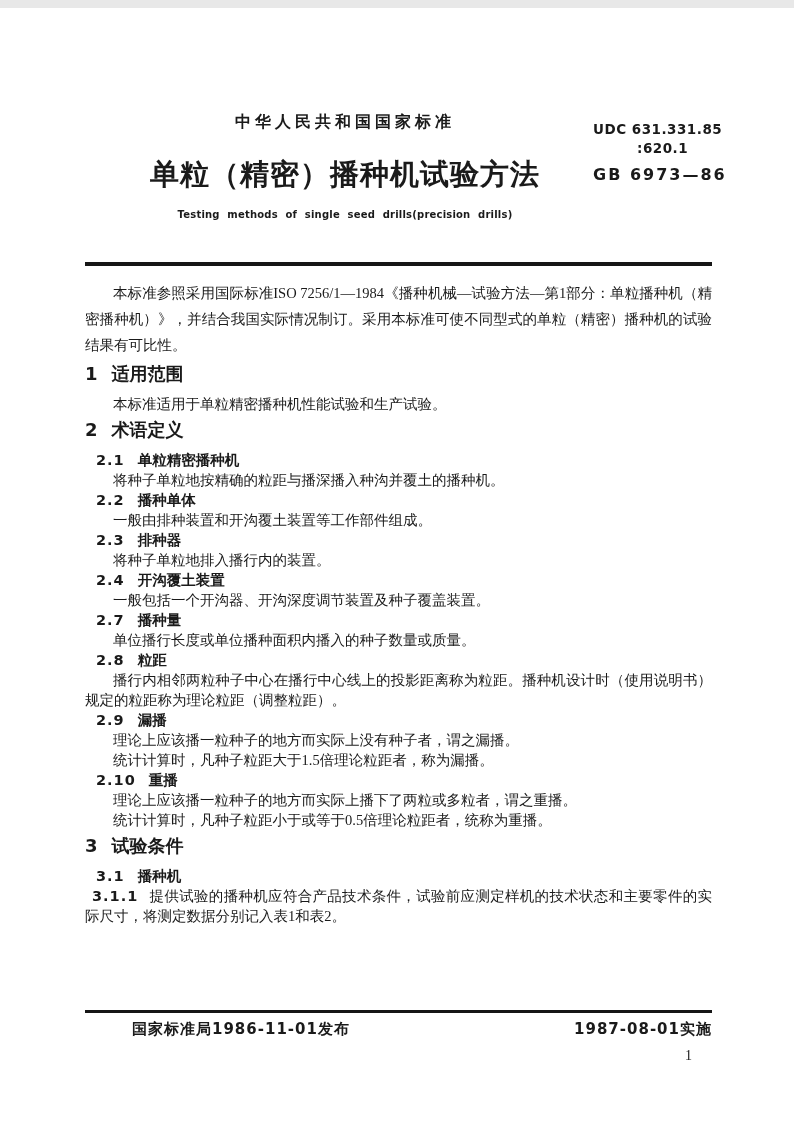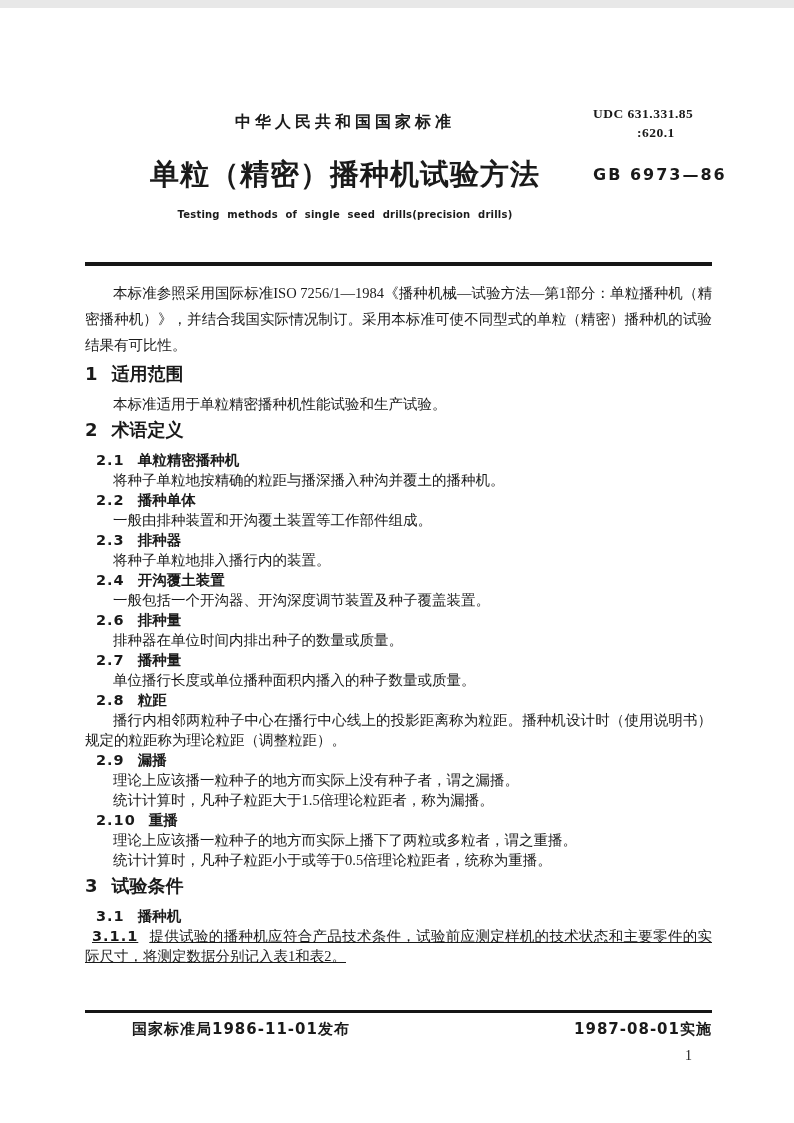--- a/index.html
+++ b/index.html
@@ -8,40 +8,40 @@
     position:relative;width:794px;height:1123px;margin:8px auto;
     background:#ffffff;overflow:hidden;
     font-family:"Liberation Serif",serif;color:#1a1a1a;
   }
   .content{position:absolute;left:85px;top:0;width:627px;height:1123px;}
   .hei{font-family:"DejaVu Sans",sans-serif;font-weight:bold;}
 
   
   .caption{position:absolute;left:0;top:104px;width:520px;text-align:center;
            font-size:16px;letter-spacing:4px;}
-  .udc{position:absolute;left:508px;top:96px;font-size:13.5px;line-height:19px;
-       letter-spacing:0.5px;white-space:nowrap;font-family:Liberation Serif, serif;}
+  .udc{position:absolute;left:508px;top:112px;font-size:13.5px;line-height:19px;
+       letter-spacing:0.5px;white-space:nowrap;}
   .udc-l2{margin-left:44px;}
   .doc-title{position:absolute;left:0;top:147px;width:520px;margin:0;text-align:center;
              font-size:29px;letter-spacing:1px;}
   .gbnum{position:absolute;left:508px;top:157px;font-size:16px;letter-spacing:2px;white-space:nowrap;}
   .entitle{position:absolute;left:0;top:201px;width:520px;text-align:center;
            font-size:10px;word-spacing:4px;letter-spacing:0.2px;}
   .hrule{position:absolute;left:0;top:254px;width:627px;height:4px;background:#161616;}
 
   
   .doc-body{position:absolute;left:0;top:272px;width:627px;font-size:14.5px;}
   .doc-body p{margin:0;}
   .para{line-height:20px;text-indent:28px;text-align:justify;}
   .intro{line-height:26px;}
   .h2{font-size:18px;line-height:20px;margin:6px 0 10px 0;}
   .secnum{margin-right:13px;letter-spacing:1px;}
   .h3{font-size:14.5px;line-height:20px;margin:0 0 0 11px;font-weight:bold;}
   .subnum{margin-right:13px;letter-spacing:1px;}
-  .runin-para{text-indent:7px;text-decoration:underline;}
+  .runin-para{text-indent:7px;}
   .runnum{letter-spacing:1px;margin-right:11px;}
 
   
   .doc-footer{position:absolute;left:0;top:1002px;width:627px;}
   .frule{height:3px;background:#161616;}
   .frow{display:flex;justify-content:space-between;margin-top:7px;
         font-size:15px;letter-spacing:1px;padding-left:47px;}
   .pagenum{margin-top:9px;text-align:right;padding-right:20px;font-size:14px;}
 </style>
 </head>
@@ -85,24 +85,20 @@
         <h3 class="h3 hei"><span class="subnum">2.3</span><span>排种器</span></h3>
         <p class="para">将种子单粒地排入播行内的装置。</p>
       </div>
 
       <div>
         <h3 class="h3 hei"><span class="subnum">2.4</span><span>开沟覆土装置</span></h3>
         <p class="para">一般包括一个开沟器、开沟深度调节装置及种子覆盖装置。</p>
       </div>
 
 
-      <div>
-        <h3 class="h3 hei"><span class="subnum">2.6</span><span>排种量</span></h3>
-        <p class="para">排种器在单位时间内排出种子的数量或质量。</p>
-      </div>
 
       <div>
         <h3 class="h3 hei"><span class="subnum">2.7</span><span>播种量</span></h3>
         <p class="para">单位播行长度或单位播种面积内播入的种子数量或质量。</p>
       </div>
 
       <div>
         <h3 class="h3 hei"><span class="subnum">2.8</span><span>粒距</span></h3>
         <p class="para">播行内相邻两粒种子中心在播行中心线上的投影距离称为粒距。播种机设计时（使用说明书）规定的粒距称为理论粒距（调整粒距）。</p>
       </div>

